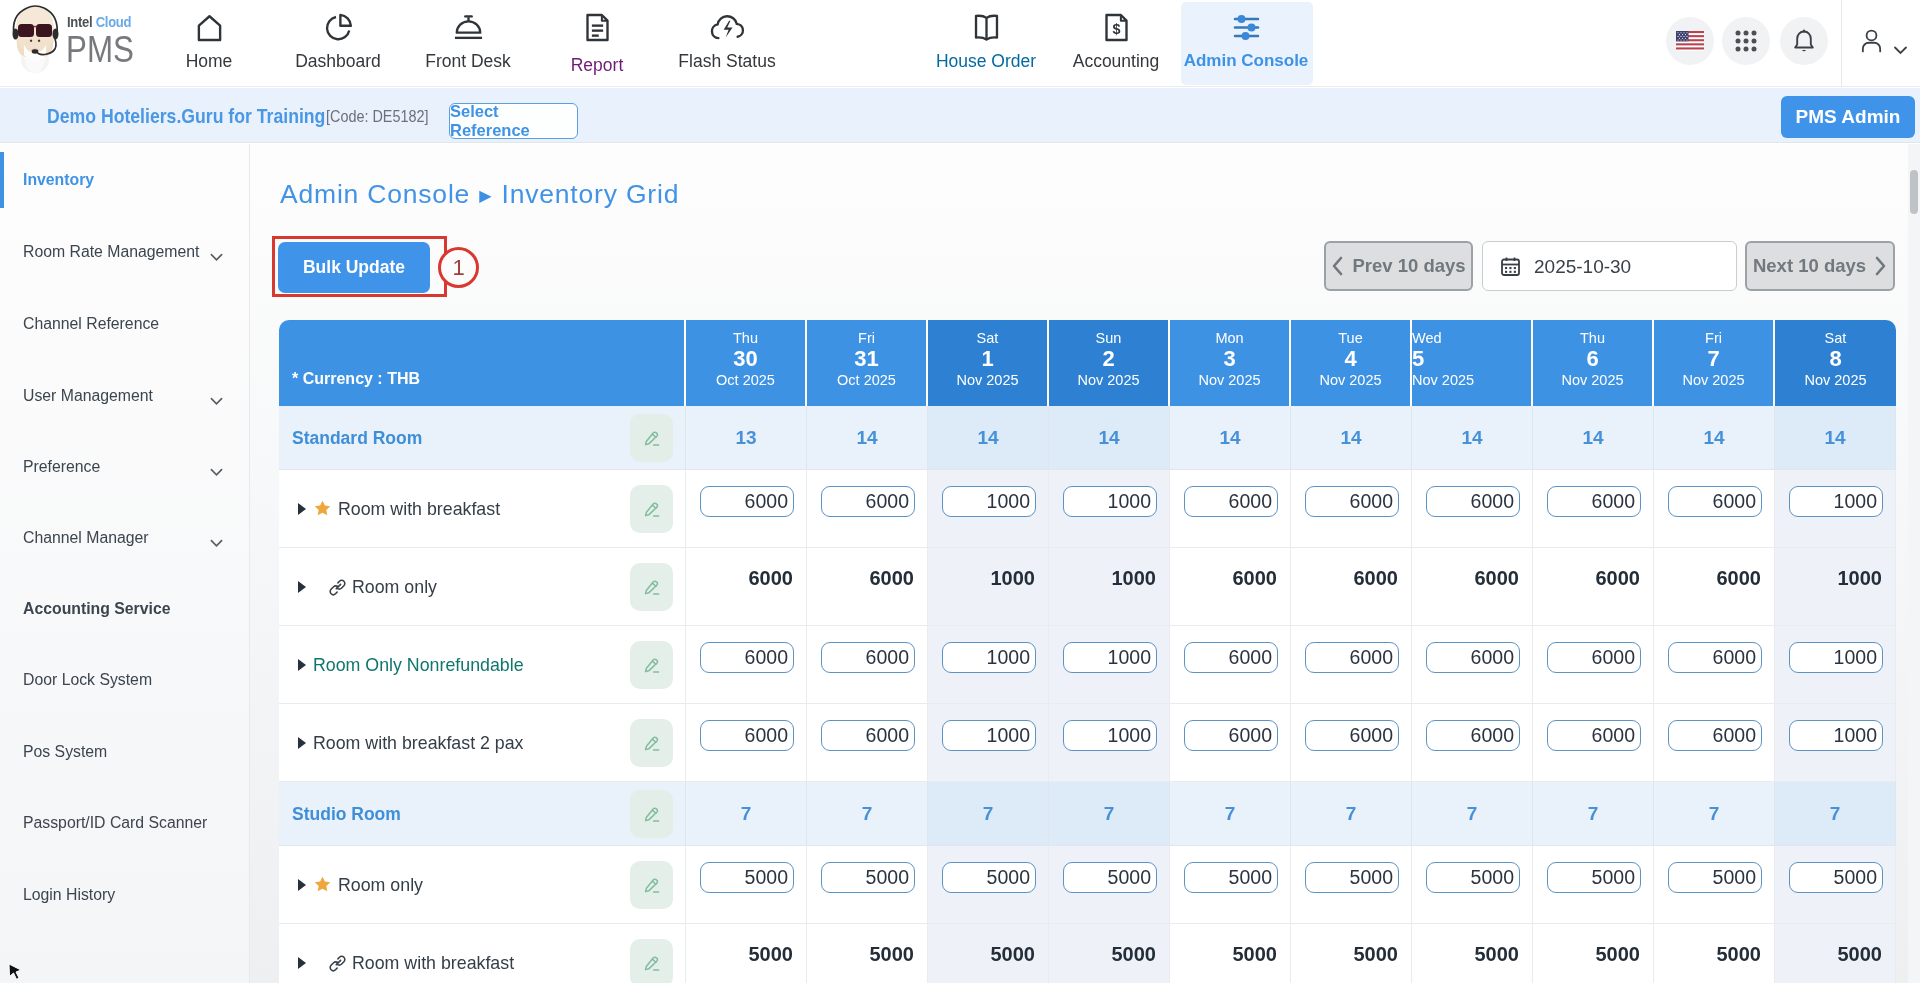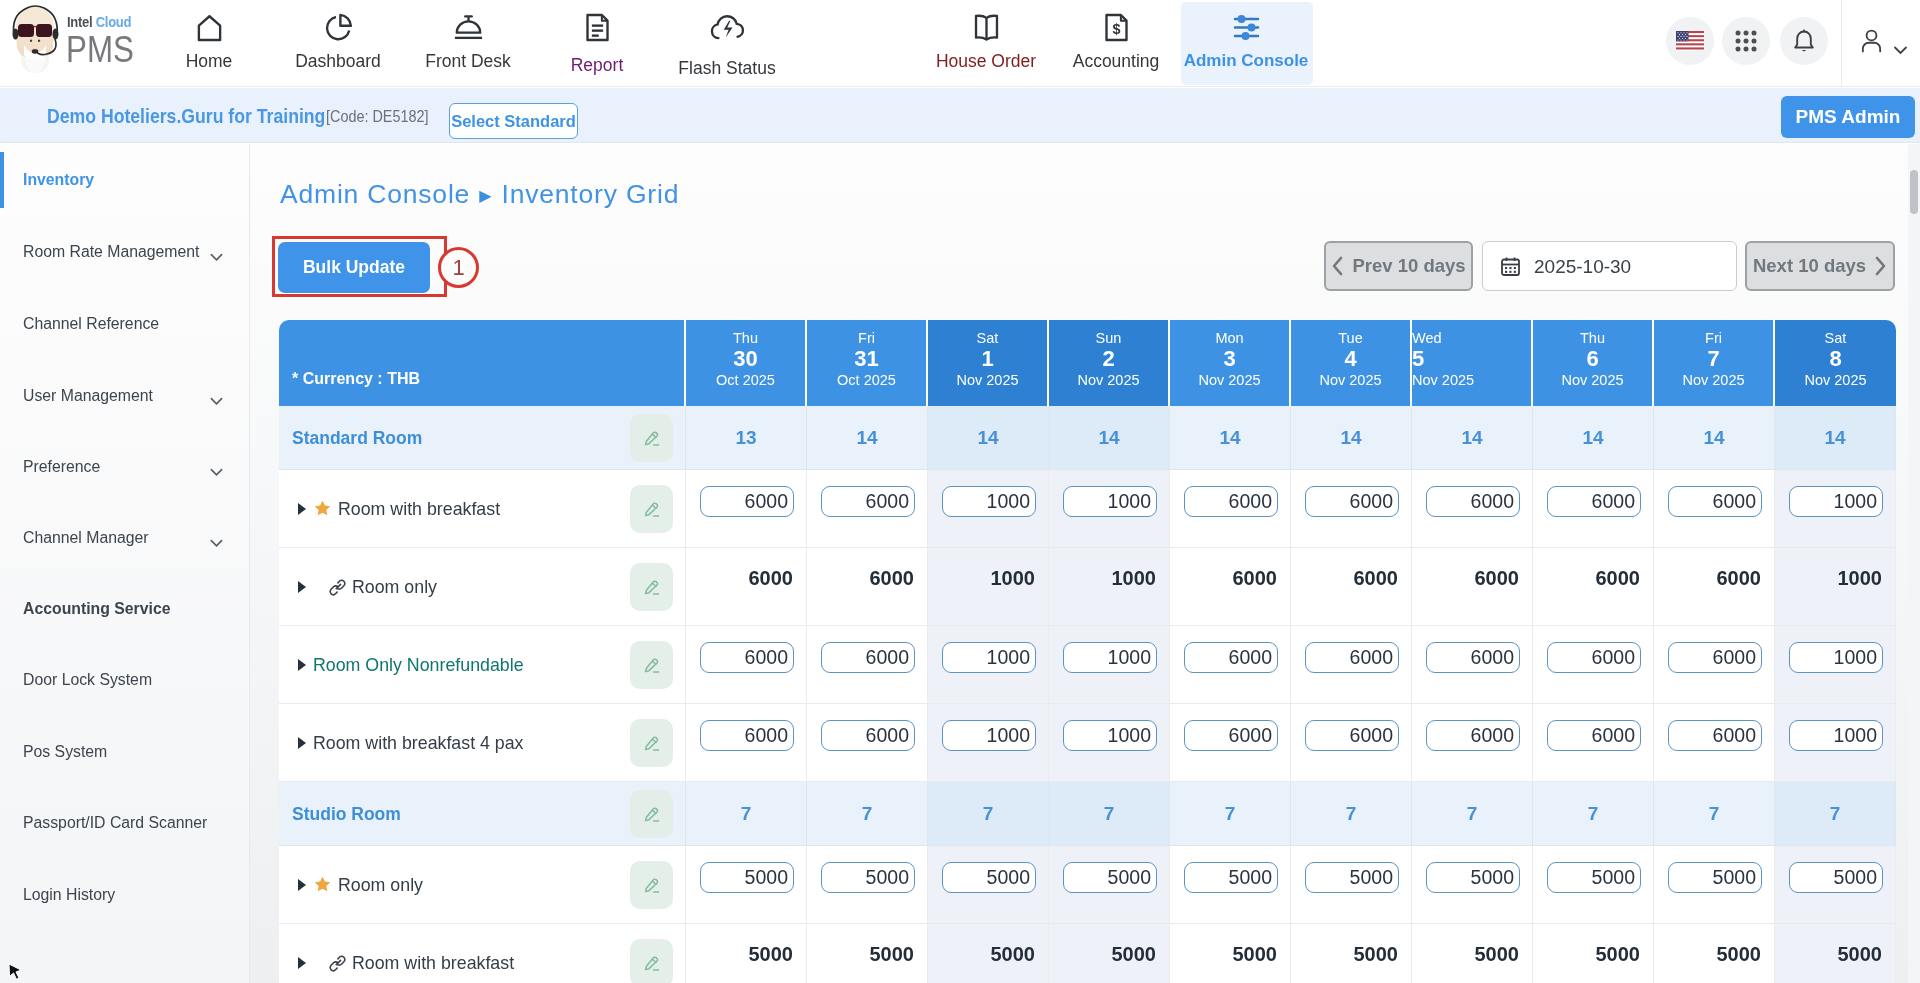--- a/index.html
+++ b/index.html
@@ -62,28 +62,28 @@
           <line x1="9.5" y1="16.5" x2="18.5" y2="16.5"></line>
           <line x1="9.5" y1="20.5" x2="15" y2="20.5"></line>
         </svg></div>
       <div style="margin-top:8px;font-size:17.5px;color:#701a75">Report</div>
     </div>
 <div class="abs" style="left:662px;top:10px;width:130px;text-align:center">
       <div style="height:37px"><svg width="37" height="35" viewBox="0 0 30 28" fill="none" stroke="#2f3439" stroke-width="1.9">
           <path d="M7.6 22.6 a5.6 5.6 0 0 1 -0.6 -11.1 a7.9 7.9 0 0 1 15.5 -0.5 a5.3 5.3 0 0 1 0.7 10.5" stroke-linecap="round"></path>
           <path d="M16.3 8.6 L11.9 15.8 H15.9 L13.5 22.2 L19.1 14.1 H14.8 L17.4 8.6 Z" fill="#2f3439" stroke="none"></path>
         </svg></div>
-      <div style="margin-top:11px;font-size:17.5px;color:#34383c">Flash Status</div>
+      <div style="margin-top:4px;font-size:17.5px;color:#34383c">Flash Status</div>
     </div>
 <div class="abs" style="left:921px;top:10px;width:130px;text-align:center">
       <div style="height:37px"><svg width="37" height="35" viewBox="0 0 30 28" fill="none" stroke="#2f3439" stroke-width="1.9" stroke-linejoin="round">
           <path d="M15 6.2 C12.8 4.6 9.8 4.2 6.5 4.6 V22.2 C9.8 21.8 12.8 22.3 15 23.8 C17.2 22.3 20.2 21.8 23.5 22.2 V4.6 C20.2 4.2 17.2 4.6 15 6.2 Z"></path>
           <line x1="15" y1="6.4" x2="15" y2="23.4"></line>
         </svg></div>
-      <div style="margin-top:4px;font-size:17.5px;color:#7f1d1d">House Order</div>
+      <div style="margin-top:4px;font-size:17.5px;color:#0369a1">House Order</div>
     </div>
 <div class="abs" style="left:1051px;top:10px;width:130px;text-align:center">
       <div style="height:37px"><svg width="35" height="35" viewBox="0 0 28 28" fill="none" stroke="#2f3439" stroke-width="1.9" stroke-linejoin="round">
           <path d="M6 4 H17.5 L22 8.5 V24 H6 Z"></path>
           <path d="M17.5 4 V8.5 H22" stroke-width="1.6"></path>
           <text x="14" y="19.5" font-family="Liberation Sans" font-size="11.5" font-weight="bold" fill="#2f3439" stroke="none" text-anchor="middle">$</text>
         </svg></div>
       <div style="margin-top:4px;font-size:17.5px;color:#34383c">Accounting</div>
     </div>
 <div class="abs" style="left:1180px;top:15px;width:132px;text-align:center">
@@ -160,21 +160,21 @@
 <div class="abs" style="left:1856px;top:25px"><svg width="31" height="31" viewBox="0 0 34 34" fill="none" stroke="#3c4147" stroke-width="2">
         <circle cx="17" cy="11.5" r="5.4"></circle>
         <path d="M7.5 29 V26 a6.5 6.5 0 0 1 6.5 -6.5 h6 a6.5 6.5 0 0 1 6.5 6.5 V29" stroke-linecap="round"></path>
       </svg></div>
 <div class="abs" style="left:1893px;top:41px"><svg width="15" height="9" viewBox="0 0 14 9" fill="none" stroke="#3c4147" stroke-width="1.8" stroke-linecap="round">
         <path d="M1.5 1.5 L7 7 L12.5 1.5"></path>
       </svg></div>
 <div class="abs" style="left:0;top:88px;width:1920px;height:55px;background:#e9f1fc;border-bottom:1px solid #e2e6ea"></div>
 <div class="abs" style="left:47px;top:104px;font-size:21px;font-weight:bold;color:#4a97e4;transform:scaleX(0.84);transform-origin:left;white-space:nowrap">Demo Hoteliers.Guru for Training</div>
 <div class="abs" style="left:326px;top:108px;font-size:16px;color:#6a7178;transform:scaleX(0.9);transform-origin:left;white-space:nowrap">[Code: DE5182]</div>
-<div class="abs" style="left:449px;top:103px;width:129px;height:36px;background:#fdfefe;border:1.5px solid #5b9fe0;border-radius:6px;display:flex;align-items:center;justify-content:center;font-size:16.5px;font-weight:bold;color:#3f93e6">Select Standard</div>
+<div class="abs" style="left:449px;top:103px;width:129px;height:36px;background:#fdfefe;border:1.5px solid #5b9fe0;border-radius:6px;display:flex;align-items:center;justify-content:center;font-size:16.5px;font-weight:bold;color:#3f93e6">Select Reference</div>
 <div class="abs" style="left:1781px;top:96px;width:134px;height:42px;background:#3f93e8;border-radius:6px;display:flex;align-items:center;justify-content:center;font-size:19px;font-weight:bold;color:#fff">PMS Admin</div>
 <div class="abs" style="left:0;top:144px;width:250px;height:839px;background:linear-gradient(180deg,#fdfdfe,#f4f5f6);border-right:1px solid #e7eaec"></div>
 <div class="abs" style="left:0;top:152px;width:4px;height:56px;background:#3e92e4"></div>
 <div class="abs" style="left:23px;top:171px;font-size:15.8px;font-weight:bold;color:#3f93e6;white-space:nowrap">Inventory</div>
 <div class="abs" style="left:23px;top:243px;font-size:15.8px;font-weight:normal;color:#3c454e;white-space:nowrap">Room Rate Management</div>
 <div class="abs" style="left:210px;top:248px"><svg width="13" height="9" viewBox="0 0 14 9" fill="none" stroke="#565c62" stroke-width="1.8" stroke-linecap="round">
         <path d="M1.5 1.5 L7 7 L12.5 1.5"></path>
       </svg></div>
 <div class="abs" style="left:23px;top:315px;font-size:15.8px;font-weight:normal;color:#3c454e;white-space:nowrap">Channel Reference</div>
 <div class="abs" style="left:23px;top:387px;font-size:15.8px;font-weight:normal;color:#3c454e;white-space:nowrap">User Management</div>
@@ -395,21 +395,21 @@
 <div class="abs" style="left:1533px;top:626px;width:121px;height:78px;background:#fff;border-bottom:1px solid #e9ecef;border-right:1px solid #e9ecef"></div>
 <div class="abs" style="left:1547px;top:642px;width:94px;height:31px;background:#fff;border:1.8px solid #5b93c4;border-radius:9px;display:flex;align-items:center;justify-content:flex-end;padding-right:5px;font-size:19.5px;color:#2a3340">6000</div>
 <div class="abs" style="left:1654px;top:626px;width:121px;height:78px;background:#fff;border-bottom:1px solid #e9ecef;border-right:1px solid #e9ecef"></div>
 <div class="abs" style="left:1668px;top:642px;width:94px;height:31px;background:#fff;border:1.8px solid #5b93c4;border-radius:9px;display:flex;align-items:center;justify-content:flex-end;padding-right:5px;font-size:19.5px;color:#2a3340">6000</div>
 <div class="abs" style="left:1775px;top:626px;width:121px;height:78px;background:#eef2f8;border-bottom:1px solid #e9ecef;border-right:1px solid #e9ecef"></div>
 <div class="abs" style="left:1789px;top:642px;width:94px;height:31px;background:#fff;border:1.8px solid #5b93c4;border-radius:9px;display:flex;align-items:center;justify-content:flex-end;padding-right:5px;font-size:19.5px;color:#2a3340">1000</div>
 <div class="abs" style="left:279px;top:704px;width:407px;height:78px;background:#fff;border-bottom:1px solid #e9ecef;border-right:1px solid #e9ecef"></div>
 <div class="abs" style="left:297px;top:736px"><svg width="10" height="14" viewBox="0 0 10 14" fill="#27313d">
         <path d="M1 1 L9 7 L1 13 Z"></path>
       </svg></div>
-<div class="abs" style="left:313px;top:733px;font-size:17.8px;color:#343e48;white-space:nowrap">Room with breakfast 4 pax</div>
+<div class="abs" style="left:313px;top:733px;font-size:17.8px;color:#343e48;white-space:nowrap">Room with breakfast 2 pax</div>
 <div class="abs" style="left:630px;top:719px;width:43px;height:48px;background:#e4efe9;border-radius:10px;display:flex;align-items:center;justify-content:center">
       <svg width="23" height="23" viewBox="0 0 24 24" fill="none" stroke="#82bd9e" stroke-width="1.6" stroke-linejoin="round" stroke-linecap="round">
         <path d="M9.4 17.4 L5.8 18.4 L6.7 14.8 L14 6.1 a1.9 1.9 0 0 1 2.8 -0.2 l0.8 0.7 a1.9 1.9 0 0 1 0.1 2.8 Z"></path>
         <line x1="12.8" y1="7.5" x2="16.6" y2="10.7"></line>
         <line x1="14.2" y1="18.8" x2="19.4" y2="18.8"></line>
       </svg>
     </div>
 <div class="abs" style="left:686px;top:704px;width:121px;height:78px;background:#fff;border-bottom:1px solid #e9ecef;border-right:1px solid #e9ecef"></div>
 <div class="abs" style="left:700px;top:720px;width:94px;height:31px;background:#fff;border:1.8px solid #5b93c4;border-radius:9px;display:flex;align-items:center;justify-content:flex-end;padding-right:5px;font-size:19.5px;color:#2a3340">6000</div>
 <div class="abs" style="left:807px;top:704px;width:121px;height:78px;background:#fff;border-bottom:1px solid #e9ecef;border-right:1px solid #e9ecef"></div>

